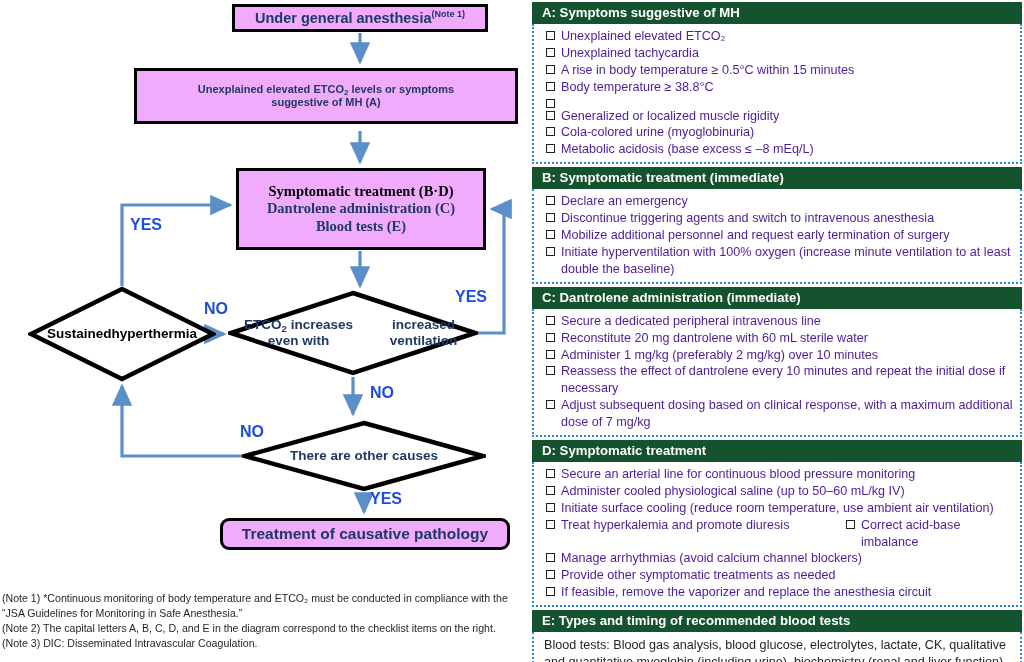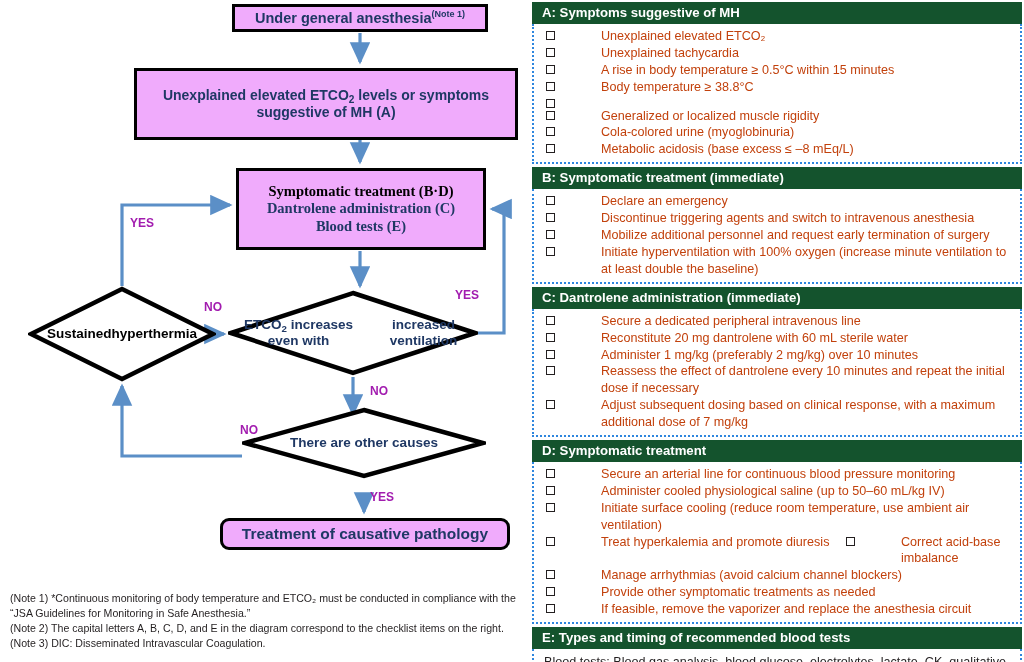--- a/index.html
+++ b/index.html
@@ -24,57 +24,57 @@
     font-weight: bold;
     color: #1F3864;
     z-index: 3;
   }
   .node .ln { display: block; line-height: 1.18; white-space: nowrap; }
   .node .blk { color: #000000; }
   .sup { font-size: 9px; vertical-align: super; }
   sub { font-size: 0.72em; vertical-align: baseline; position: relative; bottom: -0.25em; }
 
   #n-anesthesia { left: 232px; top: 4px;  width: 256px; height: 28px; font-size: 14.5px; }
-  #n-unexplained{ left: 134px; top: 68px; width: 384px; height: 72px; font-size: 14px; }
+  #n-unexplained{ left: 134px; top: 68px; width: 384px; height: 56px; font-size: 11px; }
   #n-treatment  { left: 236px; top: 168px;width: 250px; height: 82px; font-size: 14.5px; font-family: Liberation Serif, serif; }
   #n-causative  { left: 220px; top: 518px;width: 290px; height: 32px; font-size: 15.5px; border-radius: 9px; }
 
   
   .diamond { position: absolute; z-index: 3; }
   .diamond svg { position: absolute; left: 0; top: 0; }
   .diamond .dtext {
     position: absolute; left: 0; top: 0; width: 100%; height: 100%;
     display: flex; flex-direction: row;
     align-items: center; justify-content: center;
     text-align: center; font-weight: bold; font-size: 13.5px;
     color: #1F3864; line-height: 1.18;
   }
   .diamond .dtext.black { color: #000000; }
 
   #d-hyper   { left: 28px;  top: 286px; width: 188px; height: 96px; }
   #d-etco2   { left: 228px; top: 290px; width: 250px; height: 86px; }
-  #d-causes  { left: 242px; top: 407px; width: 244px; height: 72px; }
+  #d-causes  { left: 242px; top: 420px; width: 244px; height: 72px; }
 
   .edge-label {
-    position: absolute; font-weight: bold; font-size: 12px;
-    color: #a21caf; z-index: 4; white-space: nowrap; text-align: center;
+    position: absolute; font-weight: bold; font-size: 16px;
+    color: #1d4ed8; z-index: 4; white-space: nowrap; text-align: center;
   }
   #lbl-yes-left  { left: 130px; top: 216px; }
   #lbl-no-mid    { left: 204px; top: 300px; }
   #lbl-yes-right { left: 455px; top: 288px; }
   #lbl-no-down   { left: 370px; top: 384px; }
   #lbl-no-lower  { left: 240px; top: 423px; }
   #lbl-yes-bot   { left: 370px; top: 490px; }
 
   #arrows { position: absolute; left: 0; top: 0; width: 530px; height: 662px; z-index: 1; }
 
   
   #notes {
     position: absolute; left: 2px; top: 591px; width: 528px;
-    font-size: 10.6px; color: #231f20; line-height: 1.42; margin-left: 8px;
+    font-size: 10.6px; color: #231f20; line-height: 1.42;
   }
   #notes div { white-space: nowrap; }
 
   
   #checklist {
     position: absolute; left: 532px; top: 2px; width: 490px; height: 658px;
   }
   .section { width: 100%; margin-bottom: 3px; }
   .sec-header {
     background: #14532d; color: #ffffff;
@@ -83,23 +83,22 @@
     line-height: 1.22;
   }
   .sec-body {
     border: 2px dotted #2E86DE;
     border-top: none;
     background: #ffffff;
     padding: 4px 6px 4px 8px;
   }
   .citem {
     display: flex; align-items: flex-start;
-    font-size: 12.6px; color: #c2410c;
+    font-size: 12.6px; color: #4c1d95;
     line-height: 1.34;
-    gap: 40px;
   }
   .cbox {
     display: inline-block; flex: 0 0 auto;
     width: 9px; height: 9px;
     border: 1.4px solid #231f20;
     margin: 3px 6px 0 4px;
   }
   .ctext { display: inline; }
   .row2 { display: flex; align-items: flex-start; }
   .row2 .col1 { flex: 0 0 300px; display: flex; align-items: flex-start; }

